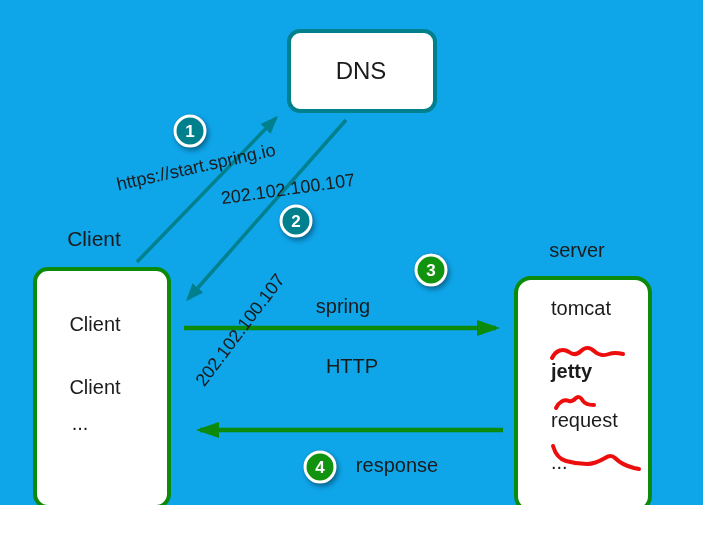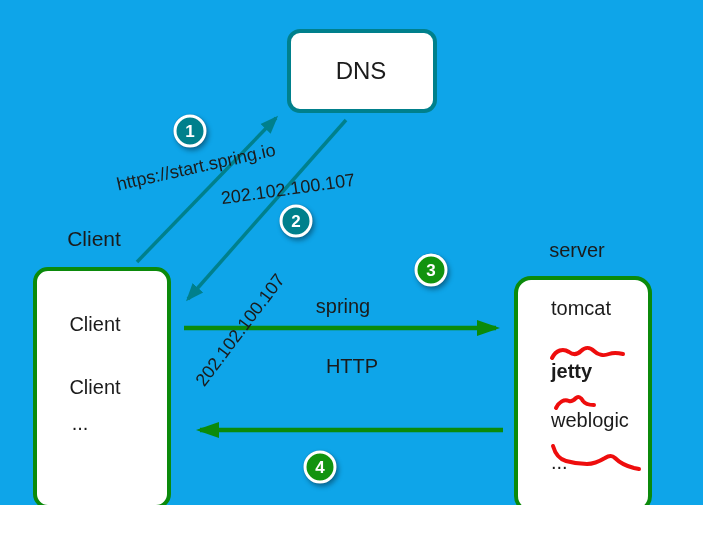--- a/index.html
+++ b/index.html
@@ -96,20 +96,21 @@
   <div class="lbl" style="left:288px;top:189px;font-size:18px;transform:translate(-50%,-50%) rotate(-8deg);">202.102.100.107</div>
   <div class="lbl" style="left:240px;top:330px;font-size:18px;transform:translate(-50%,-50%) rotate(-53deg);">202.102.100.107</div>
 
   <div class="lbl" style="left:94px;top:238px;font-size:21px;">Client</div>
   <div class="lbl" style="left:95px;top:324px;">Client</div>
   <div class="lbl" style="left:95px;top:387px;">Client</div>
   <div class="lbl" style="left:80px;top:423px;">...</div>
 
   <div class="lbl" style="left:343px;top:306px;">spring</div>
   <div class="lbl" style="left:352px;top:366px;">HTTP</div>
+  <div class="lbl" style="left:397px;top:465px;">response</div>
 
   <div class="lbl" style="left:577px;top:250px;">server</div>
   <div class="lbl-left" style="left:551px;top:308px;">tomcat</div>
   <div class="lbl-left" style="left:551px;top:371px;font-weight:bold;">jetty</div>
-  <div class="lbl-left" style="left:551px;top:420px;">weblogic</div>
+  <div class="lbl-left" style="left:551px;top:420px;">request</div>
   <div class="lbl-left" style="left:551px;top:462px;">...</div>
 
 </div>
 
 </body></html>

